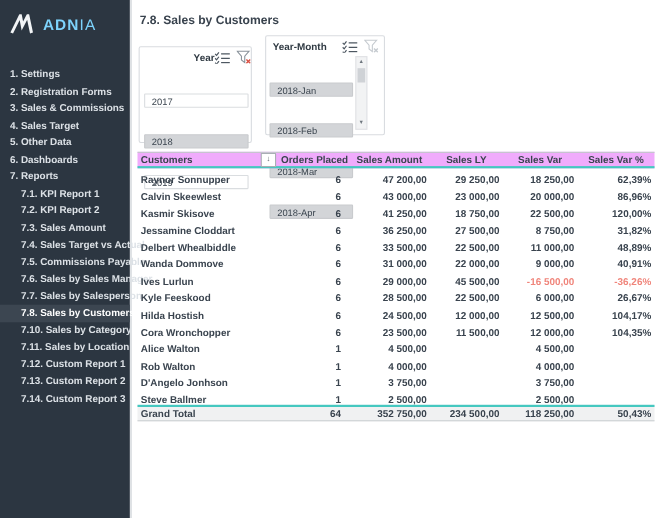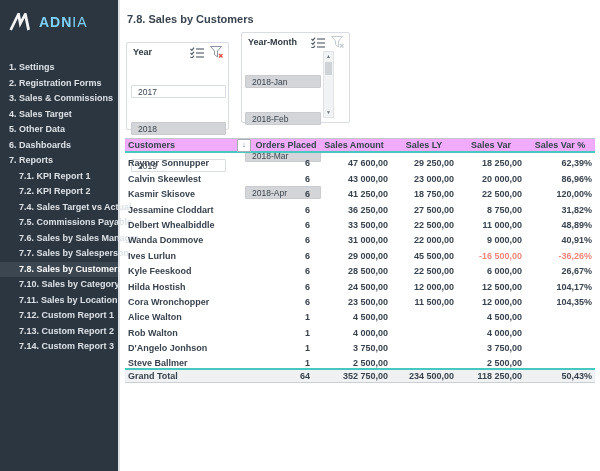--- a/index.html
+++ b/index.html
@@ -26,21 +26,21 @@
   .menu-item.selected{background:#3c4651;color:#ffffff;}
   
   .page-title{
     position:absolute;left:127px;top:13px;font-size:11px;font-weight:700;color:#39434e;
   }
   
   .slicer{
     position:absolute;background:#fff;border:1px solid #d9dce0;border-radius:2px;
     box-sizing:border-box;
   }
-  #slicer-year{left:126px;top:42px;width:103px;height:88px;}
+  #slicer-year{left:126px;top:42px;width:103px;height:88px;padding-left:43px;}
   #slicer-ym{left:241px;top:32px;width:109px;height:91px;}
   .slicer-head{display:flex;align-items:center;height:18px;padding:0 5px 0 6px;}
   .slicer-title{font-size:9px;font-weight:700;color:#2f3942;flex:1;}
   .slicer-icons{display:flex;gap:6px;align-items:center;}
   .slicer-icons svg{display:block;}
   .slicer-items{position:absolute;top:18px;}
   #slicer-year .slicer-items{left:4px;width:95px;}
   #slicer-ym .slicer-items{left:3px;width:76px;}
   .slicer-item{
     height:13px;line-height:12px;margin-bottom:3.5px;border:1px solid #dadde0;
@@ -113,20 +113,21 @@
       <div class="menu-item">5. Other Data</div>
 
       <div class="menu-item">6. Dashboards</div>
 
       <div class="menu-item">7. Reports</div>
 
       <div class="menu-item sub">7.1. KPI Report 1</div>
 
       <div class="menu-item sub">7.2. KPI Report 2</div>
 
+      <div class="menu-item sub">7.3. Sales Amount</div>
 
       <div class="menu-item sub">7.4. Sales Target vs Actual</div>
 
       <div class="menu-item sub">7.5. Commissions Payable</div>
 
       <div class="menu-item sub">7.6. Sales by Sales Manager</div>
 
       <div class="menu-item sub">7.7. Sales by Salesperson</div>
 
       <div class="menu-item sub selected">7.8. Sales by Customers</div>
@@ -224,21 +225,21 @@
     <div class="c c3 th">Sales LY</div>
     <div class="c c4 th">Sales Var</div>
     <div class="c c5 th">Sales Var %</div>
   </div>
 
   <div class="tbody">
 
       <div class="trow">
         <div class="c c0 td-name">Raynor Sonnupper</div>
         <div class="c c1 td-num o">6</div>
-        <div class="c c2 td-num">47 600,00</div>
+        <div class="c c2 td-num">47 200,00</div>
         <div class="c c3 td-num">29 250,00</div>
         <div class="c c4 td-num">18 250,00</div>
         <div class="c c5 td-num">62,39%</div>
       </div>
 
       <div class="trow">
         <div class="c c0 td-name">Calvin Skeewlest</div>
         <div class="c c1 td-num o">6</div>
         <div class="c c2 td-num">43 000,00</div>
         <div class="c c3 td-num">23 000,00</div>

